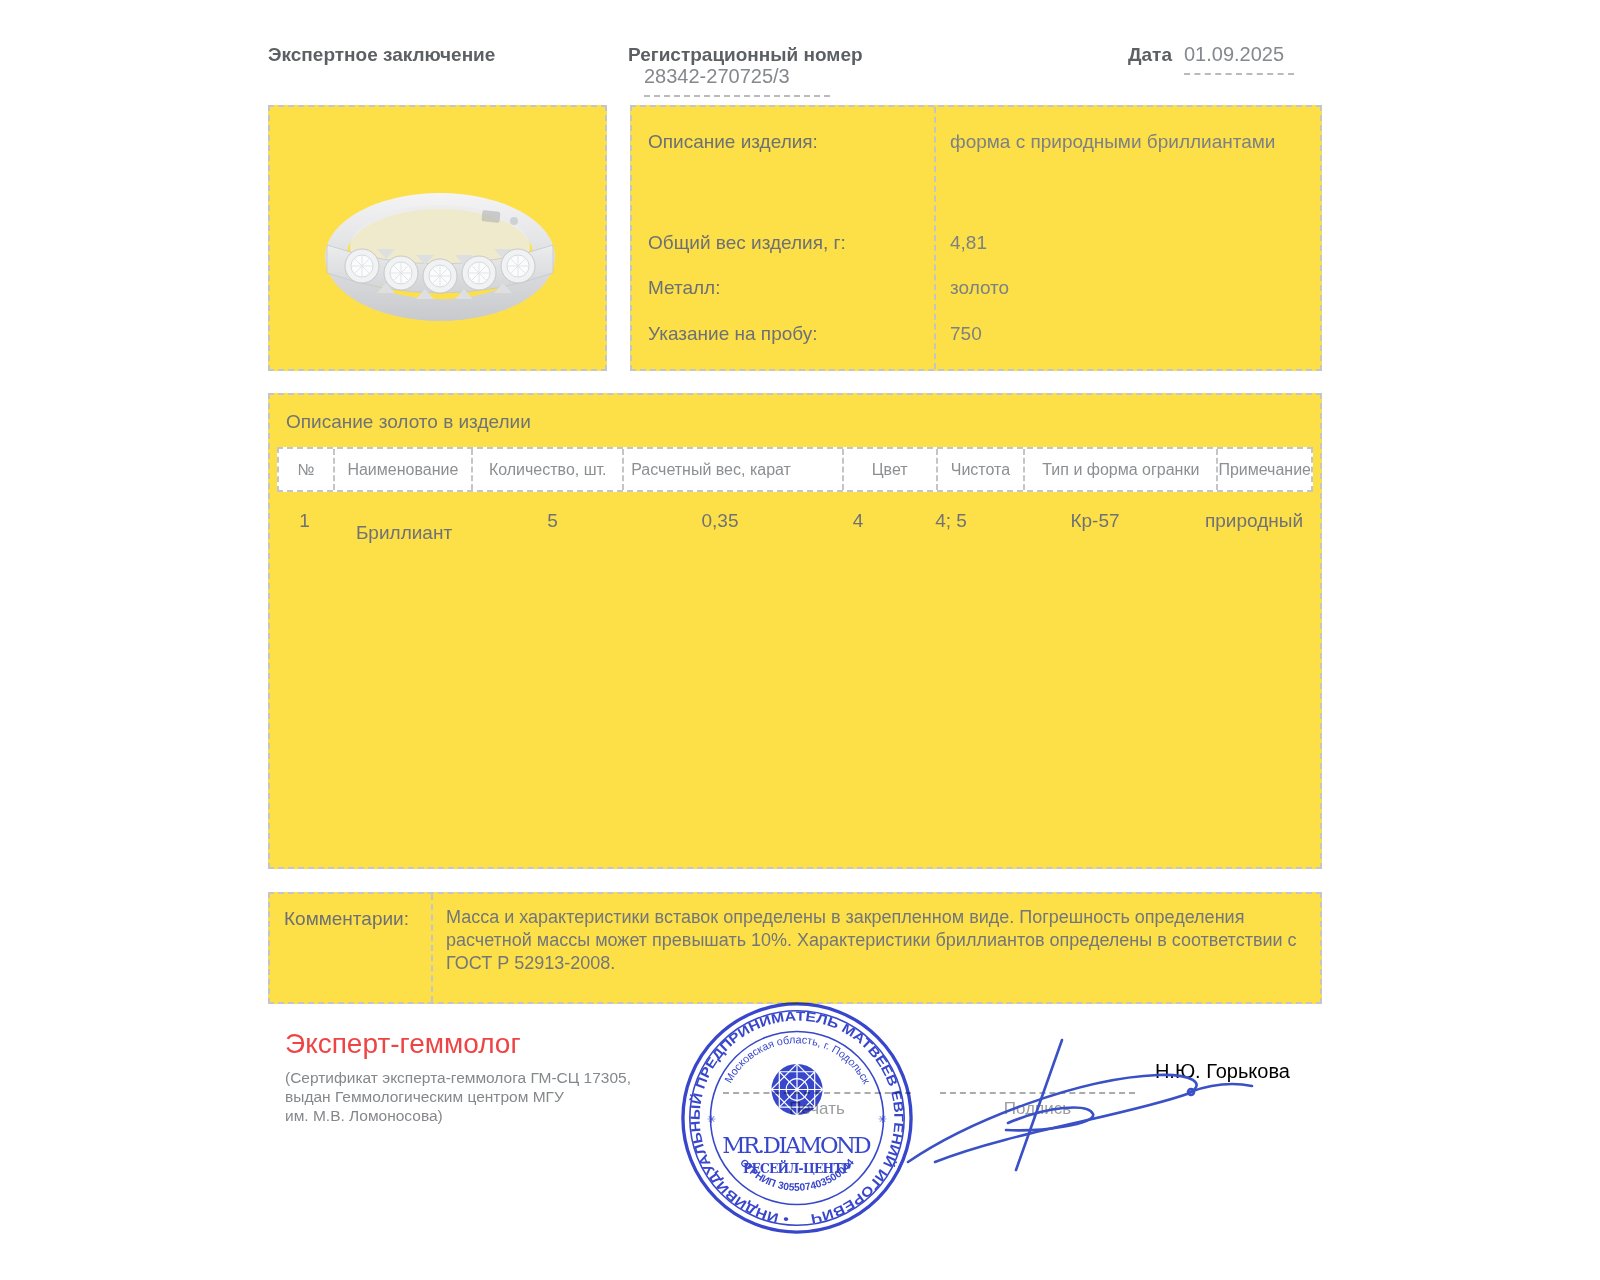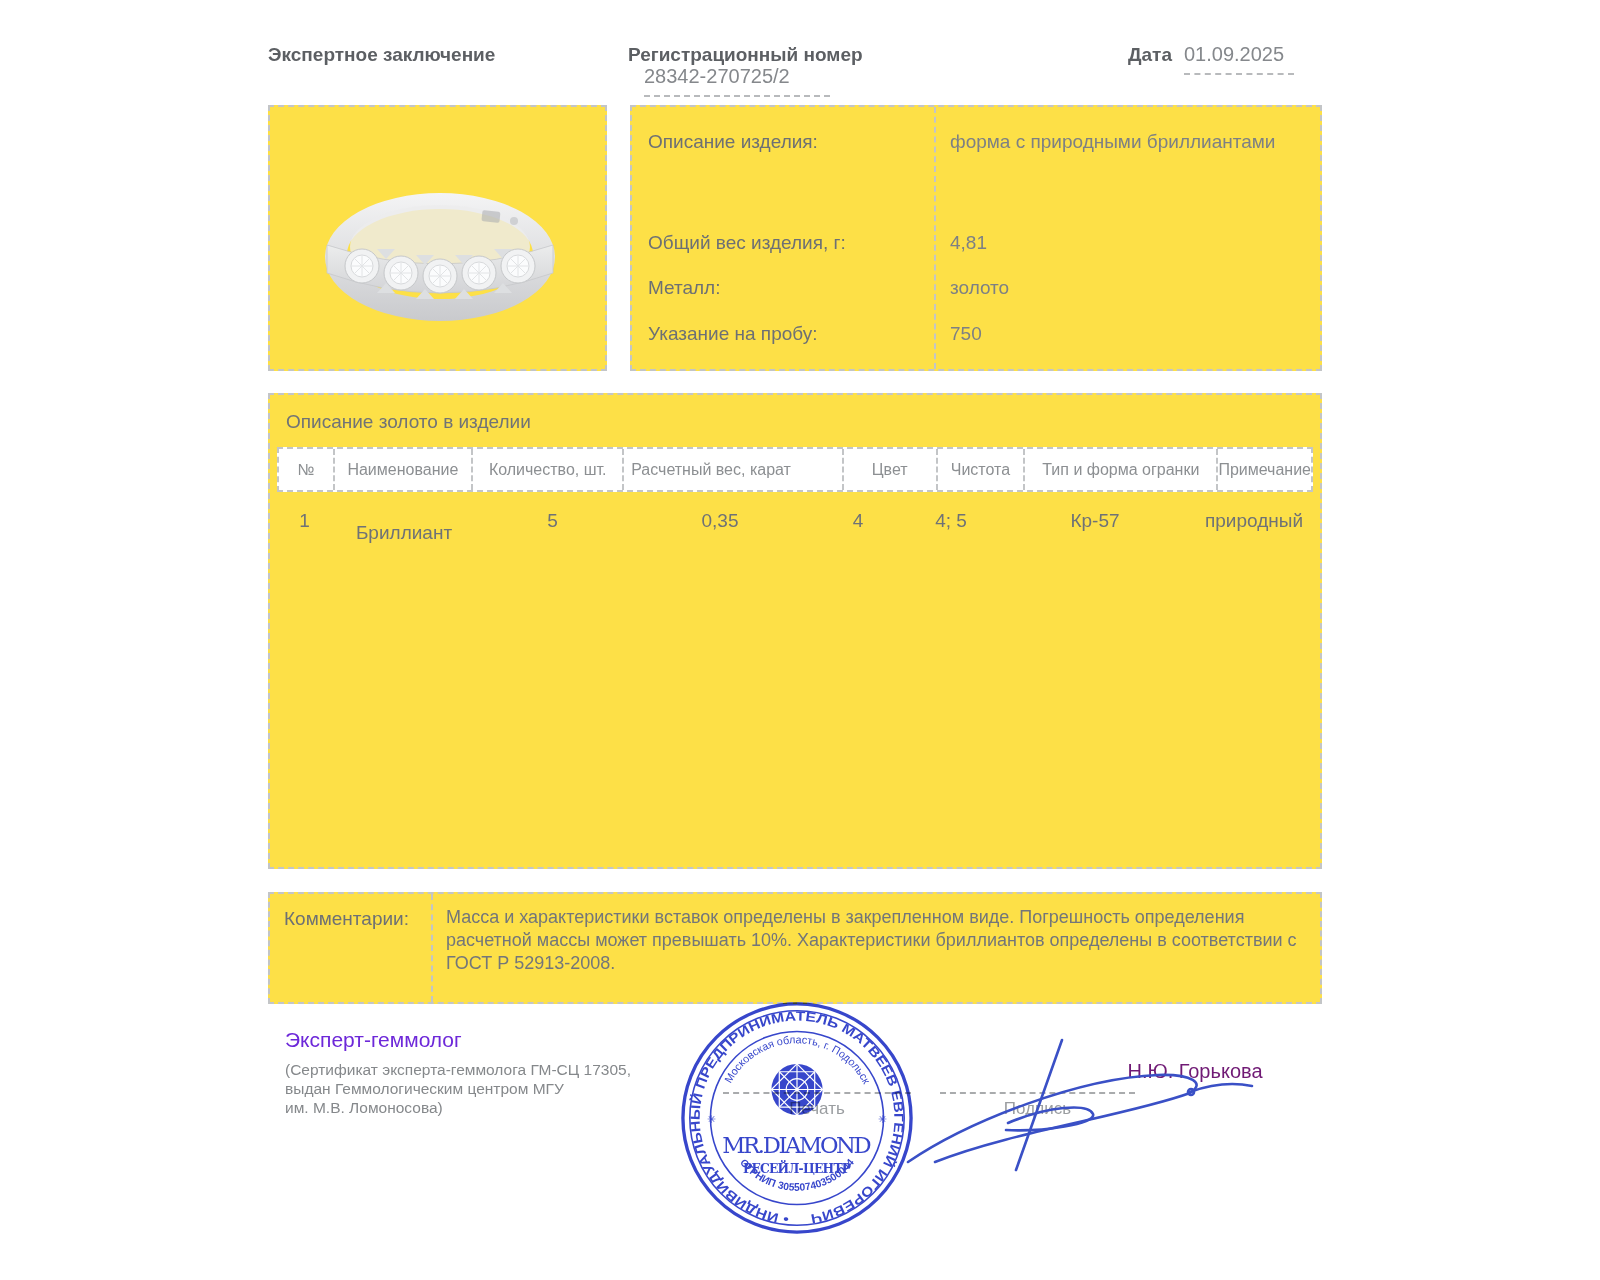--- a/index.html
+++ b/index.html
@@ -22,37 +22,37 @@
   .hdr-cell{display:flex;align-items:center;justify-content:center;font-size:16px;color:#8c8f92;
     box-sizing:border-box;border-left:2px dashed #c3c5c7;text-align:center;}
   .hdr-cell:first-child{border-left:none;}
   .row-strip{display:flex;}
   .row-cell{display:flex;align-items:center;justify-content:center;font-size:19px;color:#6f7276;
     box-sizing:border-box;border-left:2px solid transparent;}
   .row-cell:first-child{border-left:none;}
   
   .comments-text{font-size:18px;line-height:23px;color:#73767a;}
   
-  .expert-title{font-size:21px;color:#6d28d9;}
+  .expert-title{font-size:28px;color:#ef4444;}
   .cert-line{font-size:15.5px;line-height:19px;color:#85888b;}
   .sig-slot{border-top:2px dashed #a9abad;}
   .sig-slot-label{font-size:17px;color:#9a9da0;text-align:center;padding-top:5px;}
-  .expert-name{font-size:20px;color:#701a75;text-align:center;}
+  .expert-name{font-size:20px;color:#000000;text-align:right;}
   .stamp-wrap{mix-blend-mode:multiply;opacity:.96;}
 </style>
 </head>
 <body>
 
 <div class="page">
 
   <div class="abs bold-label" style="left:268px;top:44px;">Экспертное заключение</div>
 
   <div class="abs" style="left:628px;top:44px;display:flex;align-items:flex-start;flex-direction:column;">
     <span class="bold-label">Регистрационный номер</span>
-    <span class="gray-val dash-under" style="margin-left:16px;width:186px;margin-top:-1px;">28342-270725/2</span>
+    <span class="gray-val dash-under" style="margin-left:16px;width:186px;margin-top:-1px;">28342-270725/3</span>
   </div>
 
   <div class="abs" style="left:1128px;top:44px;display:flex;align-items:flex-start;">
     <span class="bold-label">Дата</span>
     <span class="gray-val dash-under" style="margin-left:12px;width:110px;margin-top:-1px;">01.09.2025</span>
   </div>
 
   <div class="abs dashed-box" style="left:268px;top:105px;width:339px;height:266px;">
     <svg width="335" height="262" viewBox="0 0 335 262">
       <defs>

